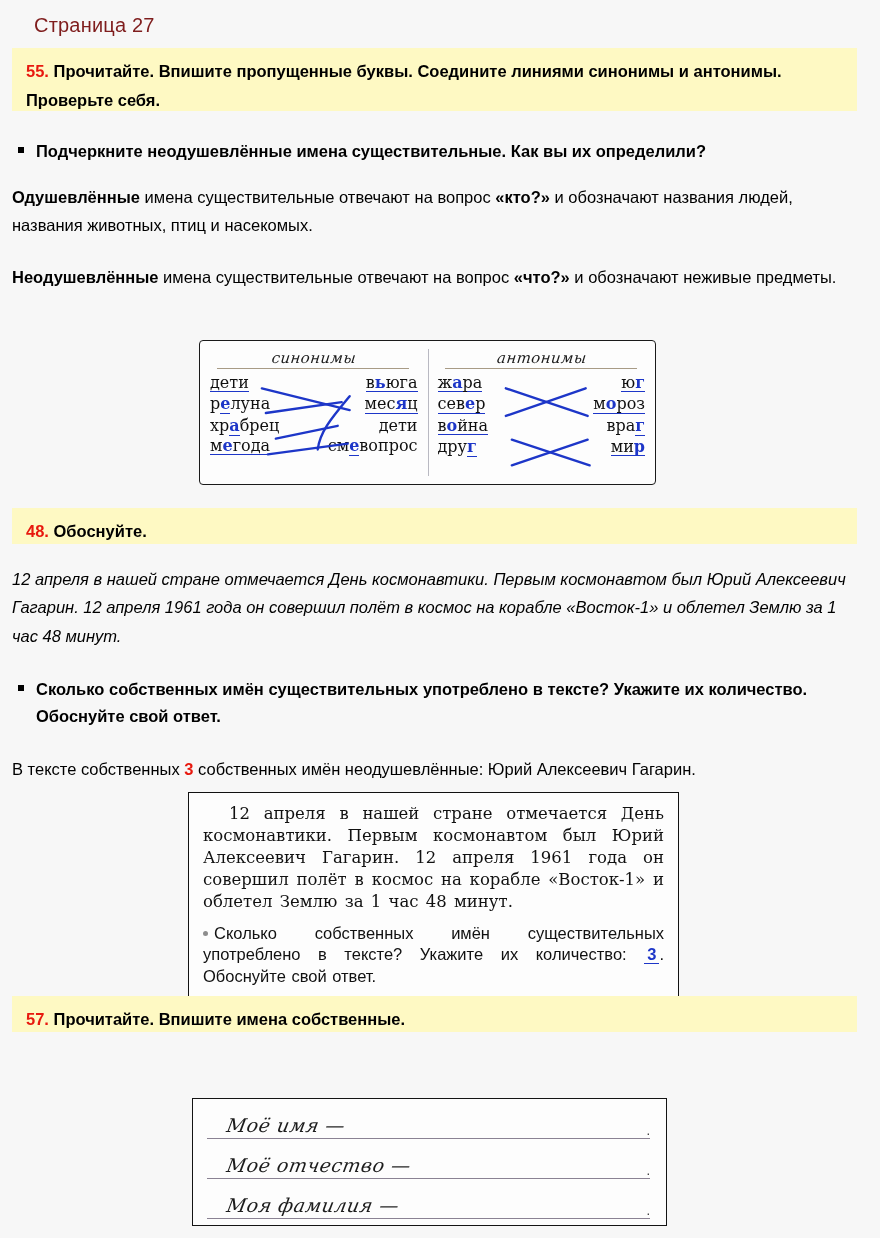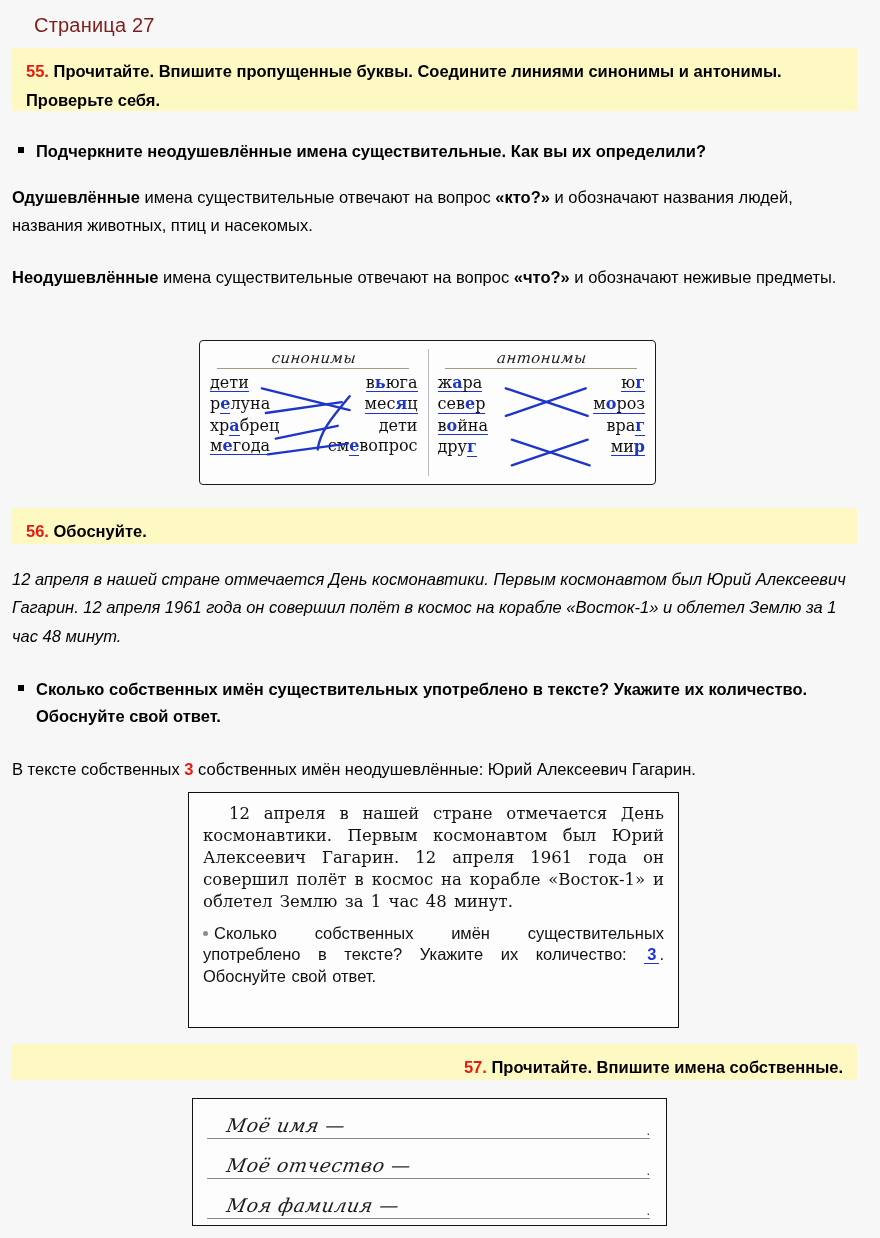--- a/index.html
+++ b/index.html
@@ -330,21 +330,21 @@
             <path d="M78 76 L158 48"></path>
             <path d="M84 100 L162 126"></path>
             <path d="M84 126 L160 100"></path>
           </g>
         </svg>
       </div>
     </div>
   </div>
 
   <div class="ex-header" style="top:508px;height:36px;">
-    <span class="ex-num">56.</span>
+    <span class="ex-num">48.</span>
     <span>Обоснуйте.</span>
   </div>
 
   <div class="para-italic" style="top:565px;">12 апреля в нашей стране отмечается День космонавтики. Первым космонавтом был Юрий Алексеевич Гагарин. 12 апреля 1961 года он совершил полёт в космос на корабле «Восток-1» и облетел Землю за 1 час 48 минут.</div>
 
   <div class="bullet-row" style="top:676px;">
     <span class="sq-bullet"></span>
     <span class="bullet-text">Сколько собственных имён существительных употреблено в тексте? Укажите их количество. Обоснуйте свой ответ.</span>
   </div>
 
@@ -352,21 +352,21 @@
     <span>В тексте собственных </span><span class="red-num">3</span><span> собственных имён неодушевлённые: Юрий Алексеевич Гагарин.</span>
   </div>
 
   <div class="wbox2">
     <p class="serif-para">12 апреля в нашей стране отмечается День космонавтики. Первым космонавтом был Юрий Алексеевич Гагарин. 12 апреля 1961 года он совершил полёт в космос на корабле «Восток-1» и облетел Землю за 1 час 48 минут.</p>
     <p class="sans-q">
       <span class="dot-bullet"></span><span>Сколько собственных имён существительных употреблено в тексте? Укажите их количество: </span><span class="blue-ans">3</span><span>. Обоснуйте свой ответ.</span>
     </p>
   </div>
 
-  <div class="ex-header" style="top:1044px;height:36px;text-align:right;">
+  <div class="ex-header" style="top:996px;height:36px;">
     <span class="ex-num">57.</span>
     <span>Прочитайте. Впишите имена собственные.</span>
   </div>
 
   <div class="wbox3">
     <div id="hand-lines">
         <div class="hline">
           <span class="rule"></span>
           <span class="cursive">Моё имя —</span>
           <span class="dot">.</span>

